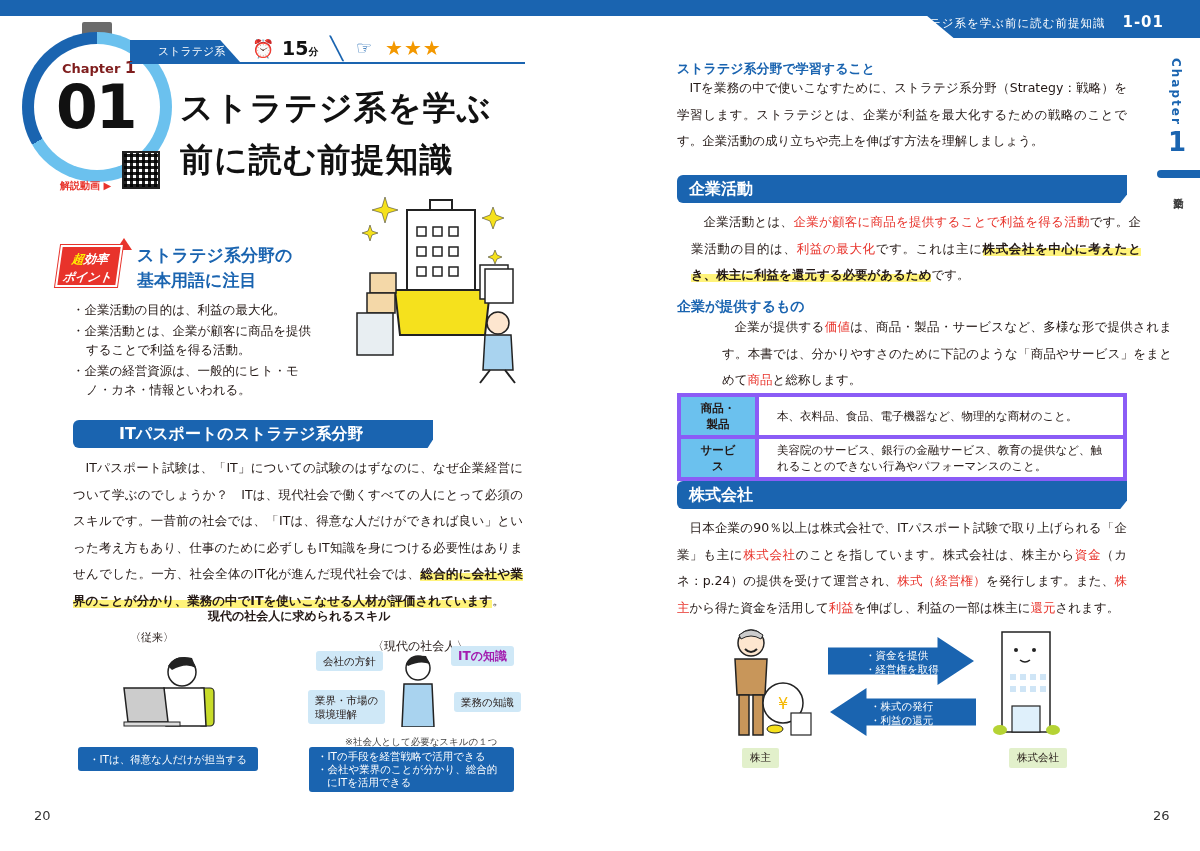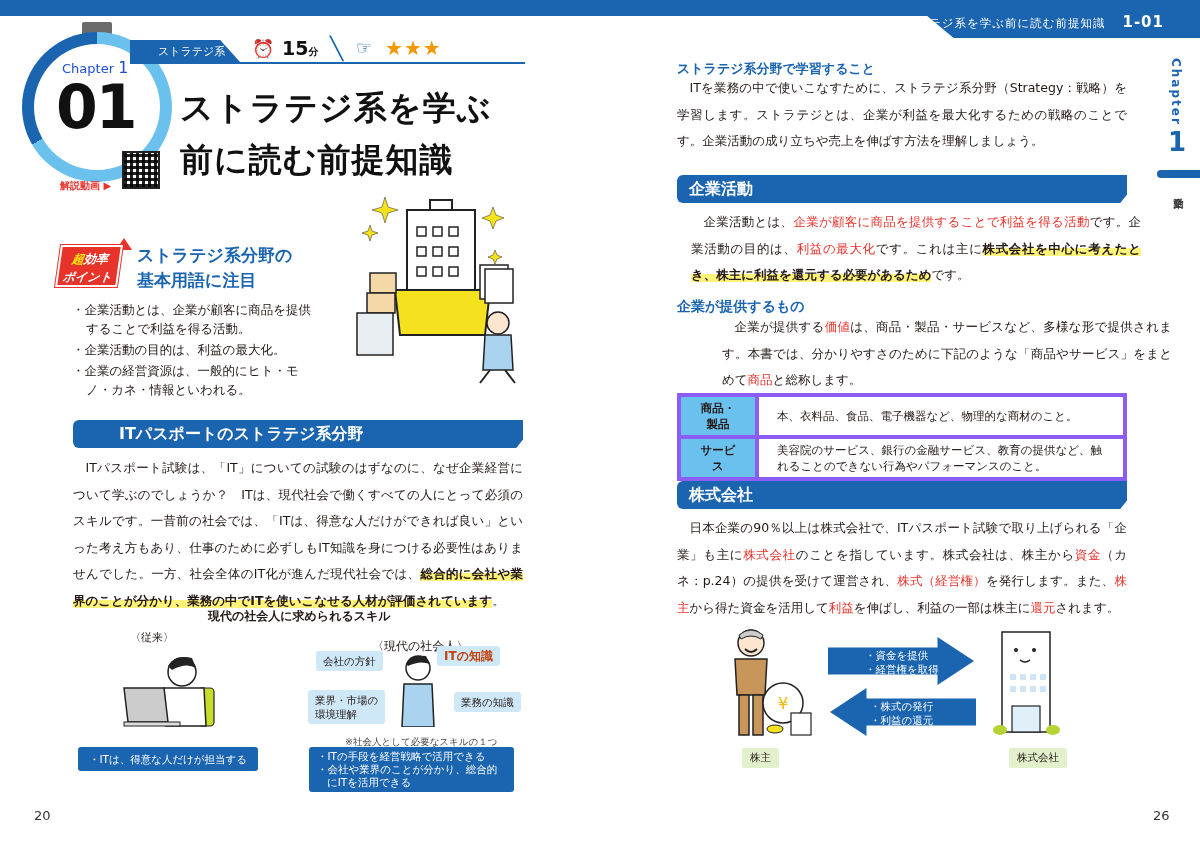--- a/index.html
+++ b/index.html
@@ -17,21 +17,21 @@
     clip-path: polygon(0 0, 100% 0, 100% 100%, 12% 100%); }
   #header-text { right: 36px; top: 13px; color: #fff; font-size: 12px; letter-spacing: 1px; }
   #header-num { right: 14px; top: 11px; color: #fff; font-size: 15px; font-weight: bold; }
   #header-title { margin-right: 12px; font-size: 11.5px; font-weight: normal; }
 
   
   #chapter-ring { left: 22px; top: 32px; width: 150px; height: 150px; border-radius: 50%;
     background: conic-gradient(#6bc1ee 0deg 240deg, #1a64b0 240deg 360deg); }
   #chapter-ring-inner { left: 34px; top: 44px; width: 126px; height: 126px; border-radius: 50%; background: #fff; }
   #chapter-tab { left: 82px; top: 22px; width: 30px; height: 14px; background: #6b6b6b; border-radius: 2px 2px 0 0; }
-  #chapter-label { left: 62px; top: 58px; font-size: 13px; color: #1d4ed8; font-weight: normal; }
+  #chapter-label { left: 62px; top: 58px; font-size: 13px; color: #7f1d1d; font-weight: bold; }
   #chapter-label .n { font-size: 16px; }
   #chapter-num { left: 56px; top: 72px; font-size: 60px; font-weight: bold; letter-spacing: -2px; color: #111; }
   #qr { left: 122px; top: 151px; width: 38px; height: 38px; border: 2px solid #222; background:
     repeating-linear-gradient(90deg, #222 0 3px, #fff 3px 6px),
     repeating-linear-gradient(0deg, #222 0 3px, #fff 3px 6px); background-blend-mode: multiply; }
   #video-label { left: 60px; top: 179px; font-size: 10px; color: #e8332b; font-weight: bold; }
 
   
   #category-ribbon { left: 130px; top: 40px; width: 110px; height: 22px; background: #1a64b0;
     clip-path: polygon(0 0, 82% 0, 100% 100%, 0 100%); }
@@ -56,35 +56,35 @@
   #point-title { left: 137px; top: 243px; font-size: 17px; font-weight: bold; color: #1a64b0; line-height: 25px; }
   #point-list { left: 72px; top: 300px; font-size: 12.5px; line-height: 19px; list-style: none; width: 250px; }
   #point-list li { padding-left: 14px; text-indent: -14px; margin-bottom: 2px; }
 
   
   #building-illus { left: 345px; top: 195px; width: 180px; height: 190px; }
 
   
   .sec-head { height: 28px; background: #1a64b0; color: #fff; font-size: 16px; font-weight: bold; line-height: 28px; padding-left: 12px;
     border-radius: 6px 0 0 6px; clip-path: polygon(0 0, 100% 0, 100% 70%, 98.5% 100%, 0 100%); }
-  #sec-itpass { left: 73px; top: 420px; width: 450px; padding-left: 46px; }
+  #sec-itpass { left: 73px; top: 420px; width: 360px; padding-left: 46px; }
   #sec-kigyo { left: 677px; top: 175px; width: 450px; }
   #sec-kabu { left: 677px; top: 481px; width: 450px; }
 
   .para { font-size: 12.5px; line-height: 26.5px; text-indent: 1em; text-align: justify; }
   #it-para { left: 73px; top: 455px; width: 450px; }
 
   
   #fig-title { left: 208px; top: 608px; font-size: 12px; font-weight: bold; }
   #fig-past-label { left: 130px; top: 630px; font-size: 11px; }
   #fig-now-label { left: 372px; top: 638px; font-size: 12px; }
   #fig-past-person { left: 120px; top: 650px; width: 100px; height: 78px; }
   .bubble { background: #cfe8f7; font-size: 10.5px; padding: 3px 7px; border-radius: 3px; line-height: 14px; }
   #bubble-policy { left: 316px; top: 651px; }
-  #bubble-it { left: 437px; top: 646px; color: #c2410c; font-weight: bold; font-size: 12px; }
+  #bubble-it { left: 451px; top: 646px; color: #a21caf; font-weight: bold; font-size: 12px; }
   #bubble-market { left: 308px; top: 690px; }
   #bubble-biz { left: 454px; top: 692px; }
   #fig-now-person { left: 398px; top: 652px; width: 40px; height: 75px; }
   #fig-note { left: 345px; top: 736px; font-size: 9.5px; color: #444; }
   #fig-past-box { left: 78px; top: 747px; width: 180px; height: 24px; background: #1a64b0; color: #fff; font-size: 10.5px; border-radius: 3px; text-align: center; line-height: 24px; }
   #fig-now-box { left: 309px; top: 747px; width: 205px; height: 45px; background: #1a64b0; color: #fff; font-size: 10.5px; border-radius: 3px; padding: 3px 8px; line-height: 13px; list-style: none; }
   #fig-now-box li { padding-left: 10px; text-indent: -10px; }
 
   .page-num { top: 808px; font-size: 13px; color: #333; }
   #page-num-left { left: 34px; }
@@ -161,22 +161,22 @@
 <div id="point-arrow" class="abs"></div>
 <div id="point-badge" class="abs">
   <div><span class="y">超</span><span>効率</span></div>
   <div>ポイント</div>
 </div>
 <div id="point-title" class="abs">
   <div>ストラテジ系分野の</div>
   <div>基本用語に注目</div>
 </div>
 <ul id="point-list" class="abs">
+  <li>・企業活動の目的は、利益の最大化。</li>
   <li>・企業活動とは、企業が顧客に商品を提供することで利益を得る活動。</li>
-  <li>・企業活動の目的は、利益の最大化。</li>
   <li>・企業の経営資源は、一般的にヒト・モノ・カネ・情報といわれる。</li>
 </ul>
 
 <svg id="building-illus" class="abs" viewBox="0 0 180 190">
   <g fill="#f5e11d" stroke="#222" stroke-width="0.5">
     <polygon points="40,2 43,12 53,15 43,18 40,28 37,18 27,15 37,12"></polygon>
     <polygon points="148,12 151,20 159,23 151,26 148,34 145,26 137,23 145,20"></polygon>
     <polygon points="25,30 27,36 33,38 27,40 25,46 23,40 17,38 23,36"></polygon>
     <polygon points="150,55 152,60 157,62 152,64 150,69 148,64 143,62 148,60"></polygon>
   </g>

